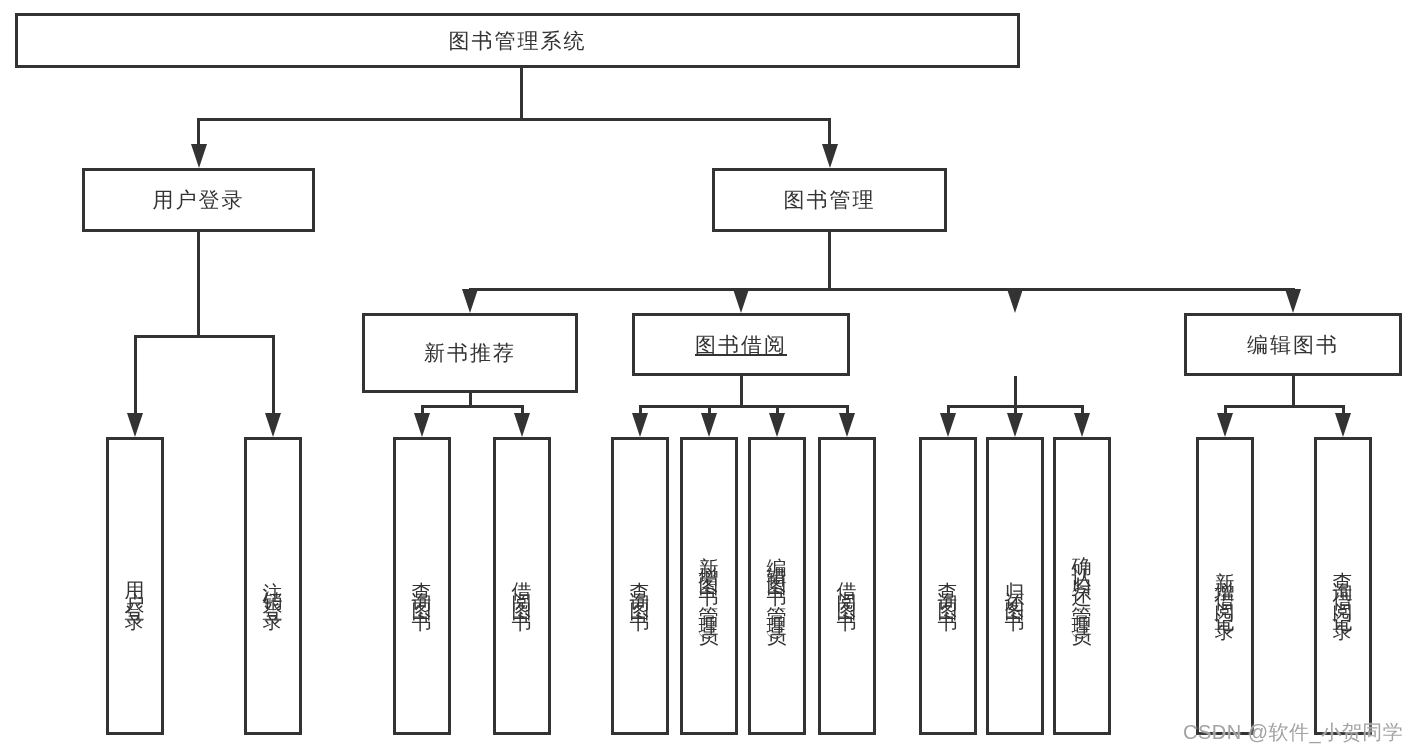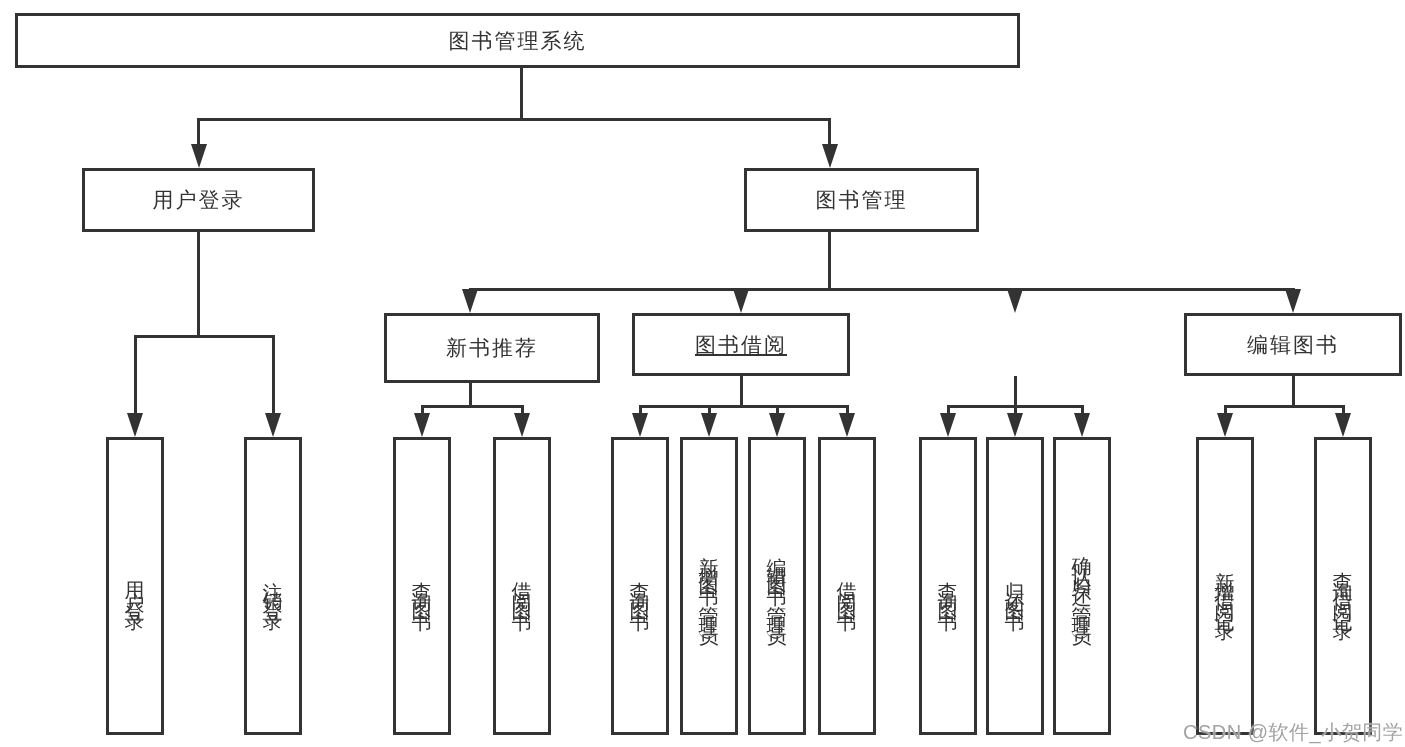--- a/index.html
+++ b/index.html
@@ -140,23 +140,23 @@
   <div class="ln-v" style="left:1291.5px; top:376px; height:29px;"></div>
   <div class="ln-h" style="left:1223.5px; top:405px; width:121px;"></div>
   <div class="ln-v" style="left:1223.5px; top:405px; height:10px;"></div>
   <div class="ln-v" style="left:1341.5px; top:405px; height:10px;"></div>
   <div class="arr" style="left:1217px; top:413px;"></div>
   <div class="arr" style="left:1335px; top:413px;"></div>
 
   <div class="box" style="left:15px; top:13px; width:1005px; height:55px;">图书管理系统</div>
 
   <div class="box" style="left:82px; top:168px; width:233px; height:64px;">用户登录</div>
-  <div class="box" style="left:712px; top:168px; width:235px; height:64px;margin-left:32px;">图书管理</div>
-
-  <div class="box" style="left:362px; top:313px; width:216px; height:70px;margin-left:22px;">新书推荐</div>
+  <div class="box" style="left:712px; top:168px; width:235px; height:64px;">图书管理</div>
+
+  <div class="box" style="left:362px; top:313px; width:216px; height:80px;">新书推荐</div>
   <div class="box" style="left:632px; top:313px; width:218px; height:63px;text-decoration:underline;">图书借阅</div>
   <div class="box" style="left:1184px; top:313px; width:218px; height:63px;">编辑图书</div>
 
   <div class="vbox" style="left:106px;">
     <span>用户登录</span>
   </div>
   <div class="vbox" style="left:244px;">
     <span>注销登录</span>
   </div>
 

